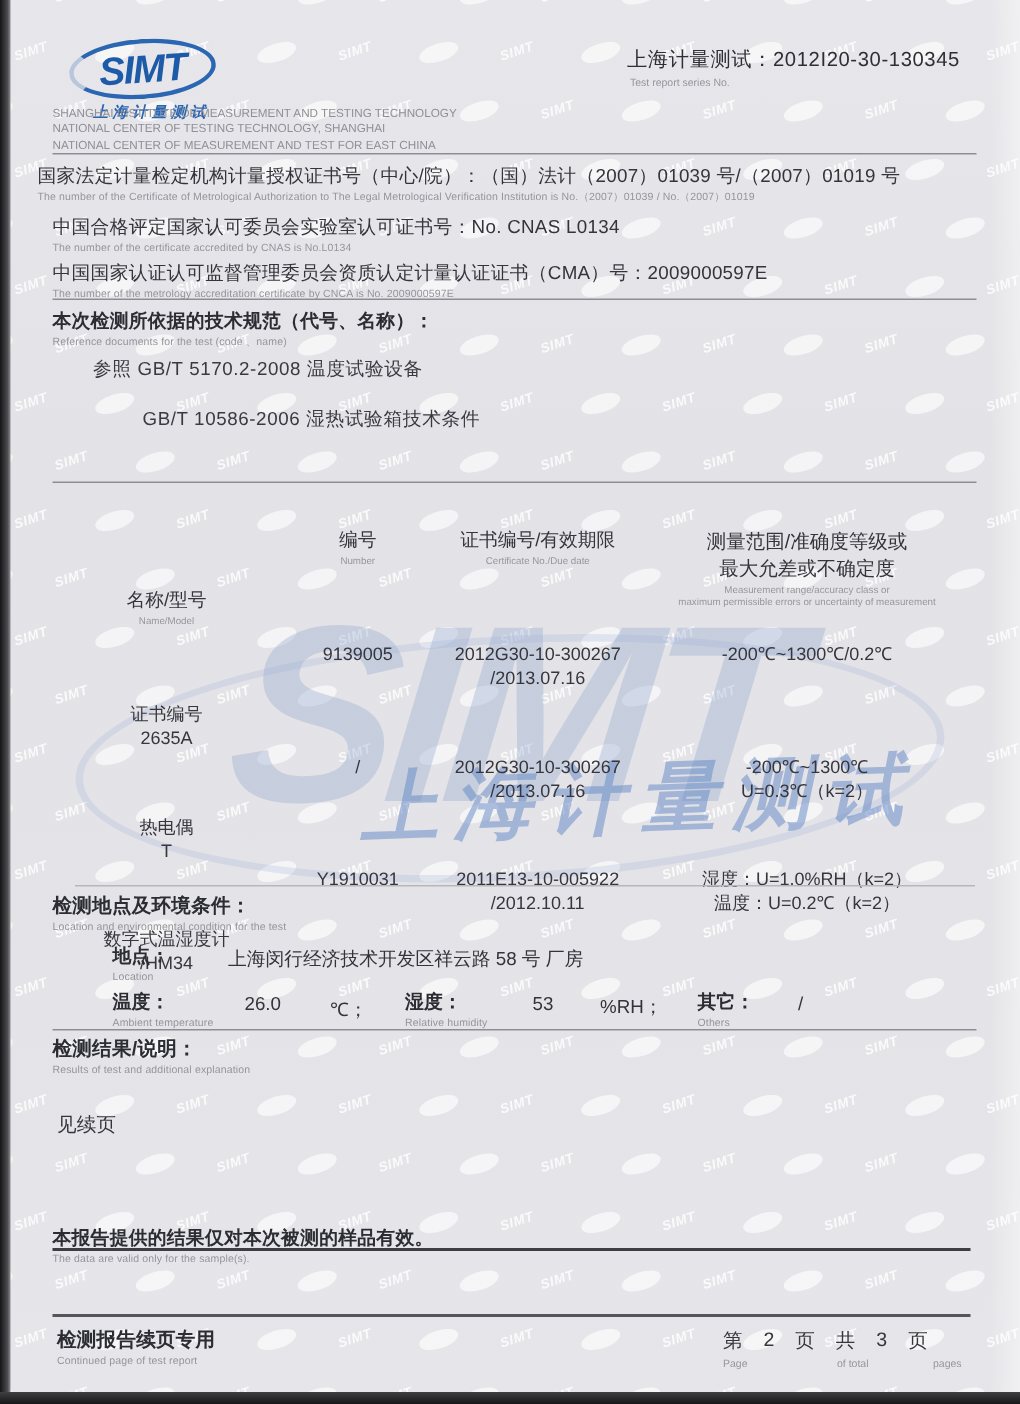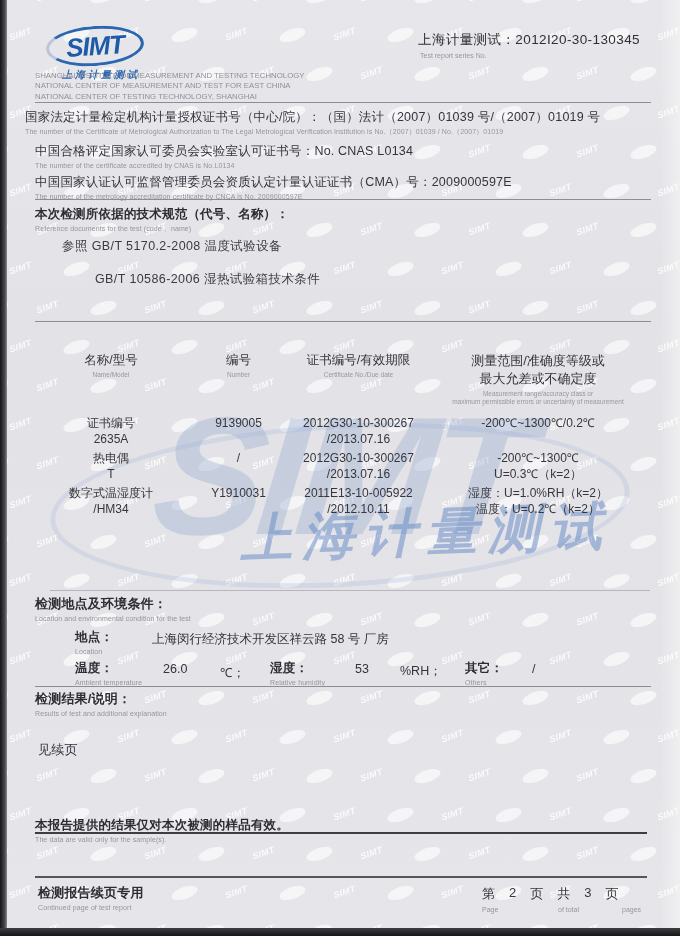--- a/index.html
+++ b/index.html
@@ -52,21 +52,21 @@
   .report-no { left:418px; top:31px; }
   .rn-zh { font-size:13.5px; color:#2e2e35; letter-spacing:.4px; }
   .rn-sub { font-size:7px; color:#95959c; margin:3px 0 0 2px; }
   
   .ref-item { font-size:12.5px; color:#3a3a41; letter-spacing:.4px; }
   
   .inst-table { left:35px; top:352px; width:614px; }
   .t-head, .t-row { display:flex; align-items:flex-start; }
   .t-head { margin-bottom:8px; }
   .t-col { text-align:center; }
-  .c1 { width:152px; } .c2 { width:103px; } .c3 { width:137px; } .c4 { width:222px; }
+  .c1 { width:152px;margin-top:40px; } .c2 { width:103px; } .c3 { width:137px; } .c4 { width:222px; }
   .th-zh { font-size:12.5px; color:#34343b; line-height:17px; }
   .c4 .th-zh { font-size:13px; line-height:18px; }
   .t-sub { font-size:6.5px; color:#96969d; line-height:8px; margin-top:2px; }
   .t-row .t-col { font-size:12px; color:#36363d; line-height:15.5px; padding:2px 0; }
   .c4.cell-range { font-size:12px; }
   
   .env-item { position:absolute; }
   .env-val { font-size:12.5px; color:#33333a; }
   
   .nums-row { display:flex; gap:14px; font-size:13px; color:#36363d; }
@@ -417,22 +417,22 @@
 
     <div class="abs logo">
       <div class="logo-oval">
         <span>SIMT</span>
       </div>
       <div class="logo-zh">上海计量测试</div>
     </div>
 
     <div class="abs org">
       <div>SHANGHAI INSTITUTE OF MEASUREMENT AND  TESTING TECHNOLOGY</div>
+      <div>NATIONAL CENTER OF TESTING TECHNOLOGY, SHANGHAI</div>
       <div>NATIONAL CENTER OF MEASUREMENT AND TEST FOR EAST CHINA</div>
-      <div>NATIONAL CENTER OF TESTING TECHNOLOGY, SHANGHAI</div>
     </div>
 
     <div class="abs report-no">
       <div class="rn-zh">
         <span>上海计量测试：</span><span>2012I20-30-130345</span>
       </div>
       <div class="rn-sub">Test report series No.</div>
     </div>
 
     <div class="hr" style="top:102px"></div>

